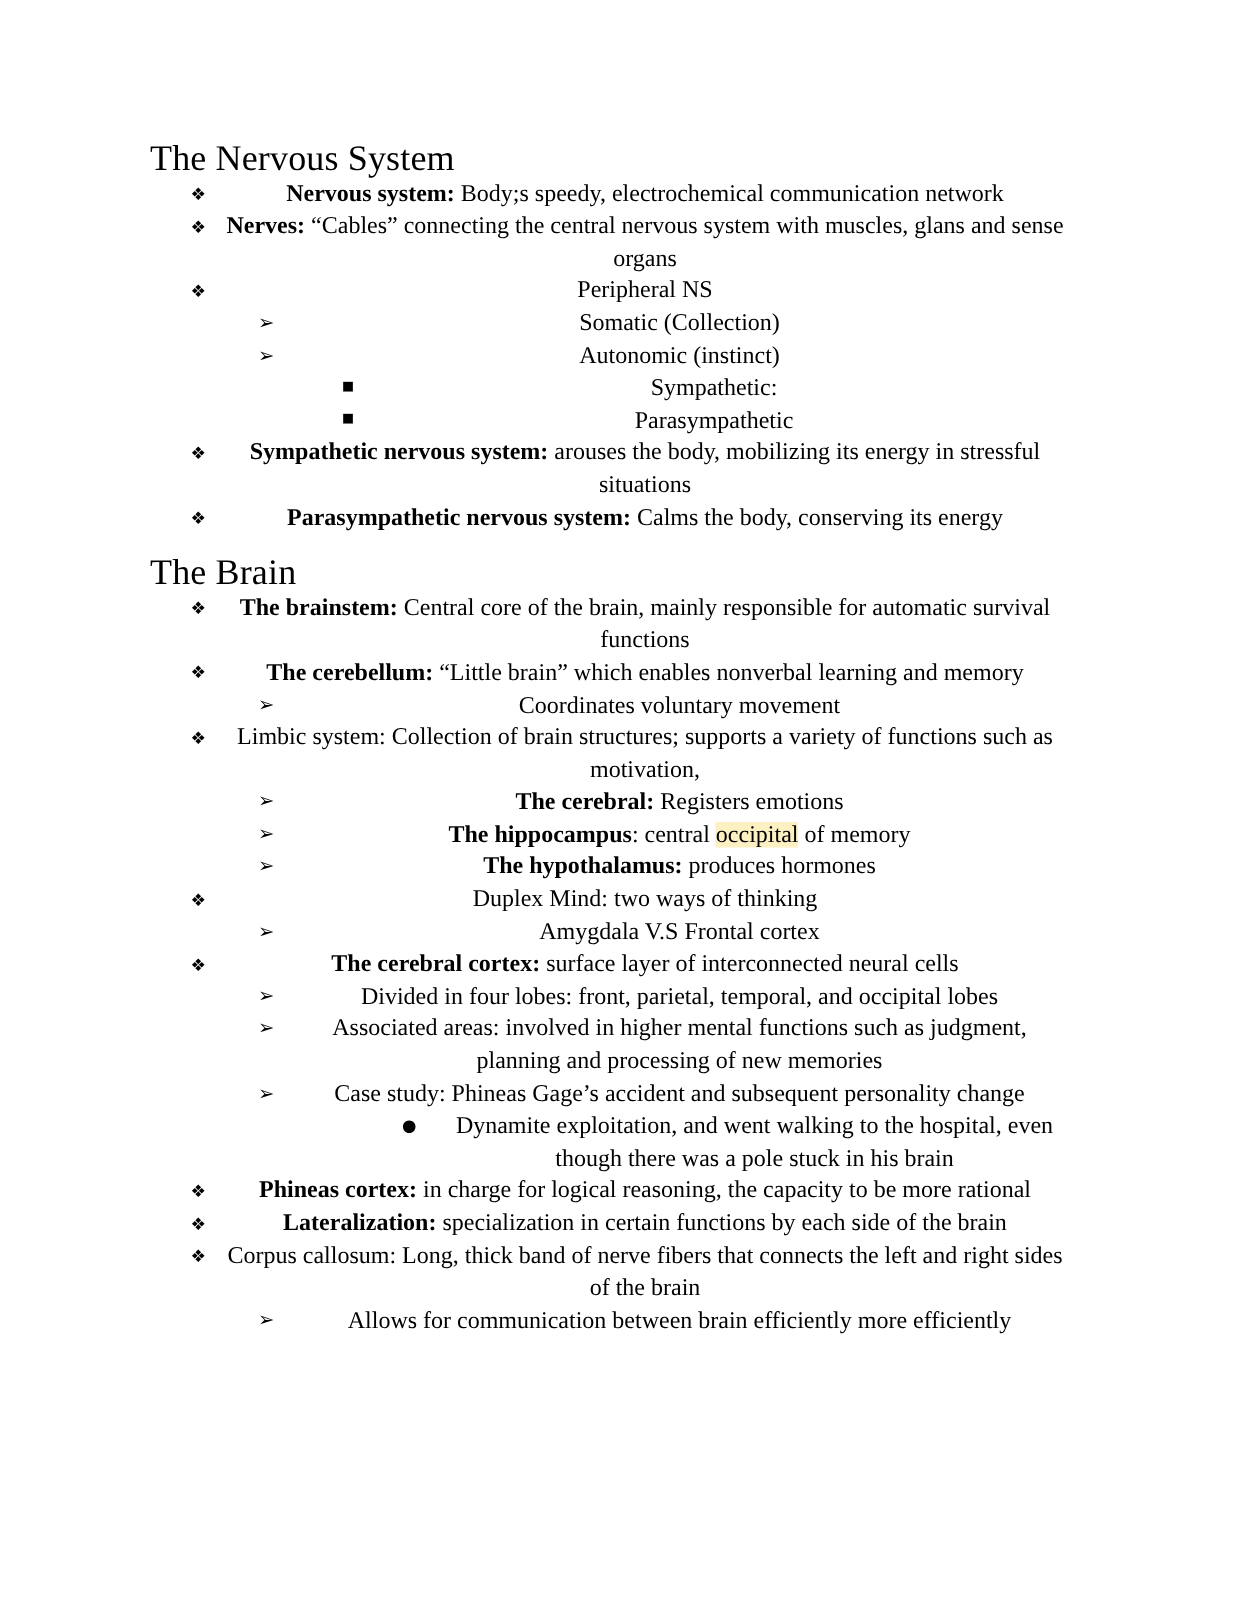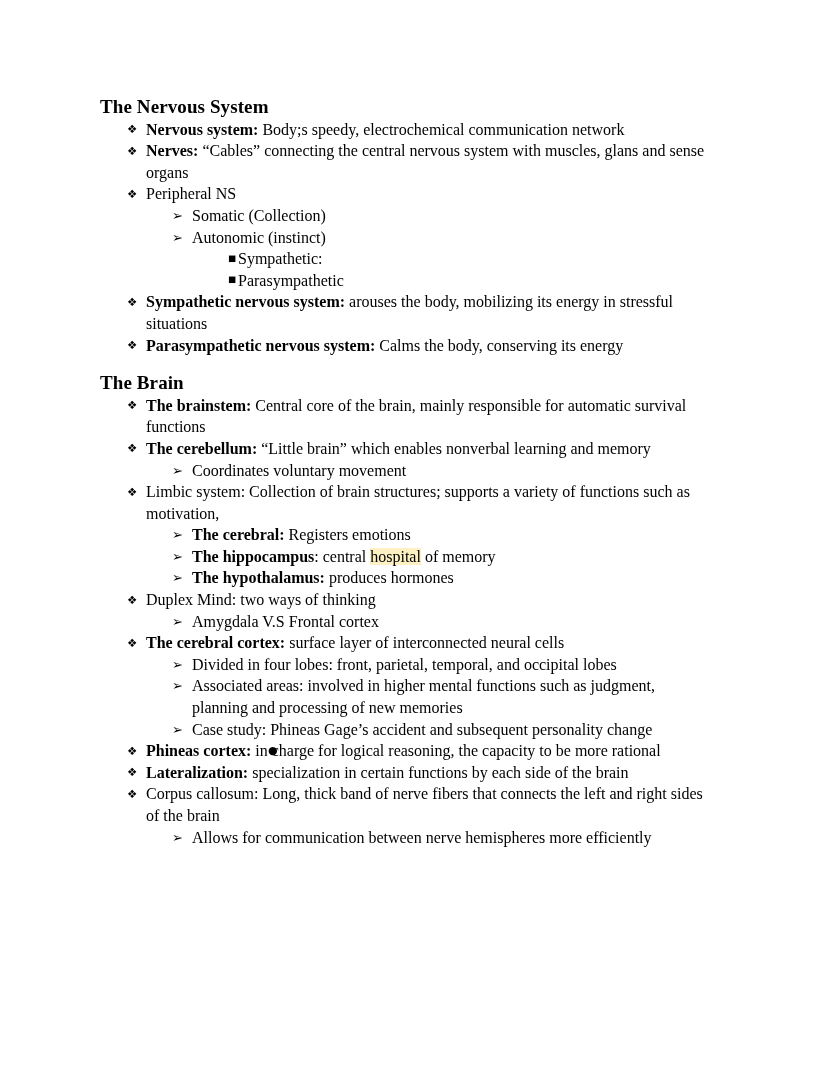--- a/index.html
+++ b/index.html
@@ -22,22 +22,22 @@
     background: #ffffff;
     box-sizing: border-box;
     padding: 96px 114px 0 100px;
   }
   .doc-body {
     width: 614px;
   }
 
   
   h1.section-heading {
-    font-size: 19px;
-    font-weight: bold;
+    font-size: 24px;
+    font-weight: normal;
     margin: 0 0 1px 0;
     padding: 0;
     line-height: 21.6px;
     letter-spacing: 0.1px;
   }
   h1.section-heading.brain {
     margin-top: 16px;
   }
 
   
@@ -59,20 +59,21 @@
     position: absolute;
     left: 0;
     top: 0;
     width: 19px;
     text-align: left;
     line-height: 21.6px;
     font-family: "DejaVu Sans", sans-serif;
   }
   .txt {
     display: block;
+    text-align: center;
   }
 
   
   li.lv1 {
     padding-left: 46px;
   }
   li.lv1 > .marker {
     left: 27px;
     font-size: 11.5px;
     top: 0.5px;
@@ -180,21 +181,21 @@
             <li class="row lv1">
               <span class="marker">❖</span>
               <span class="txt"><span>Limbic system: Collection of brain structures; supports a variety of functions such as motivation,</span></span>
             </li>
             <li class="row lv2">
               <span class="marker">➢</span>
               <span class="txt"><b class="lead">The cerebral:</b><span> Registers emotions</span></span>
             </li>
             <li class="row lv2">
               <span class="marker">➢</span>
-              <span class="txt"><b class="lead">The hippocampus</b><span>: central </span><span class="hl">hospital</span><span> of memory</span></span>
+              <span class="txt"><b class="lead">The hippocampus</b><span>: central </span><span class="hl">occipital</span><span> of memory</span></span>
             </li>
             <li class="row lv2">
               <span class="marker">➢</span>
               <span class="txt"><b class="lead">The hypothalamus:</b><span> produces hormones</span></span>
             </li>
             <li class="row lv1">
               <span class="marker">❖</span>
               <span class="txt"><span>Duplex Mind: two ways of thinking</span></span>
             </li>
             <li class="row lv2">
@@ -212,34 +213,35 @@
             <li class="row lv2">
               <span class="marker">➢</span>
               <span class="txt"><span>Associated areas: involved in higher mental functions such as judgment, planning and processing of new memories</span></span>
             </li>
             <li class="row lv2">
               <span class="marker">➢</span>
               <span class="txt"><span>Case study: Phineas Gage’s accident and subsequent personality change</span></span>
             </li>
             <li class="row lv4">
               <span class="marker">●</span>
+              <span class="txt"><span>Dynamite exploitation, and went walking to the hospital, even though there was a pole stuck in his brain</span></span>
             </li>
             <li class="row lv1">
               <span class="marker">❖</span>
               <span class="txt"><b class="lead">Phineas cortex:</b><span> in charge for logical reasoning, the capacity to be more rational</span></span>
             </li>
             <li class="row lv1">
               <span class="marker">❖</span>
               <span class="txt"><b class="lead">Lateralization:</b><span> specialization in certain functions by each side of the brain</span></span>
             </li>
             <li class="row lv1">
               <span class="marker">❖</span>
               <span class="txt"><span>Corpus callosum: Long, thick band of nerve fibers that connects the left and right sides of the brain</span></span>
             </li>
             <li class="row lv2">
               <span class="marker">➢</span>
-              <span class="txt"><span>Allows for communication between nerve hemispheres more efficiently</span></span>
+              <span class="txt"><span>Allows for communication between brain efficiently more efficiently</span></span>
             </li>
           </ul>
         </div>
       </div>
   </div>
 </div>
 
 </body></html>

